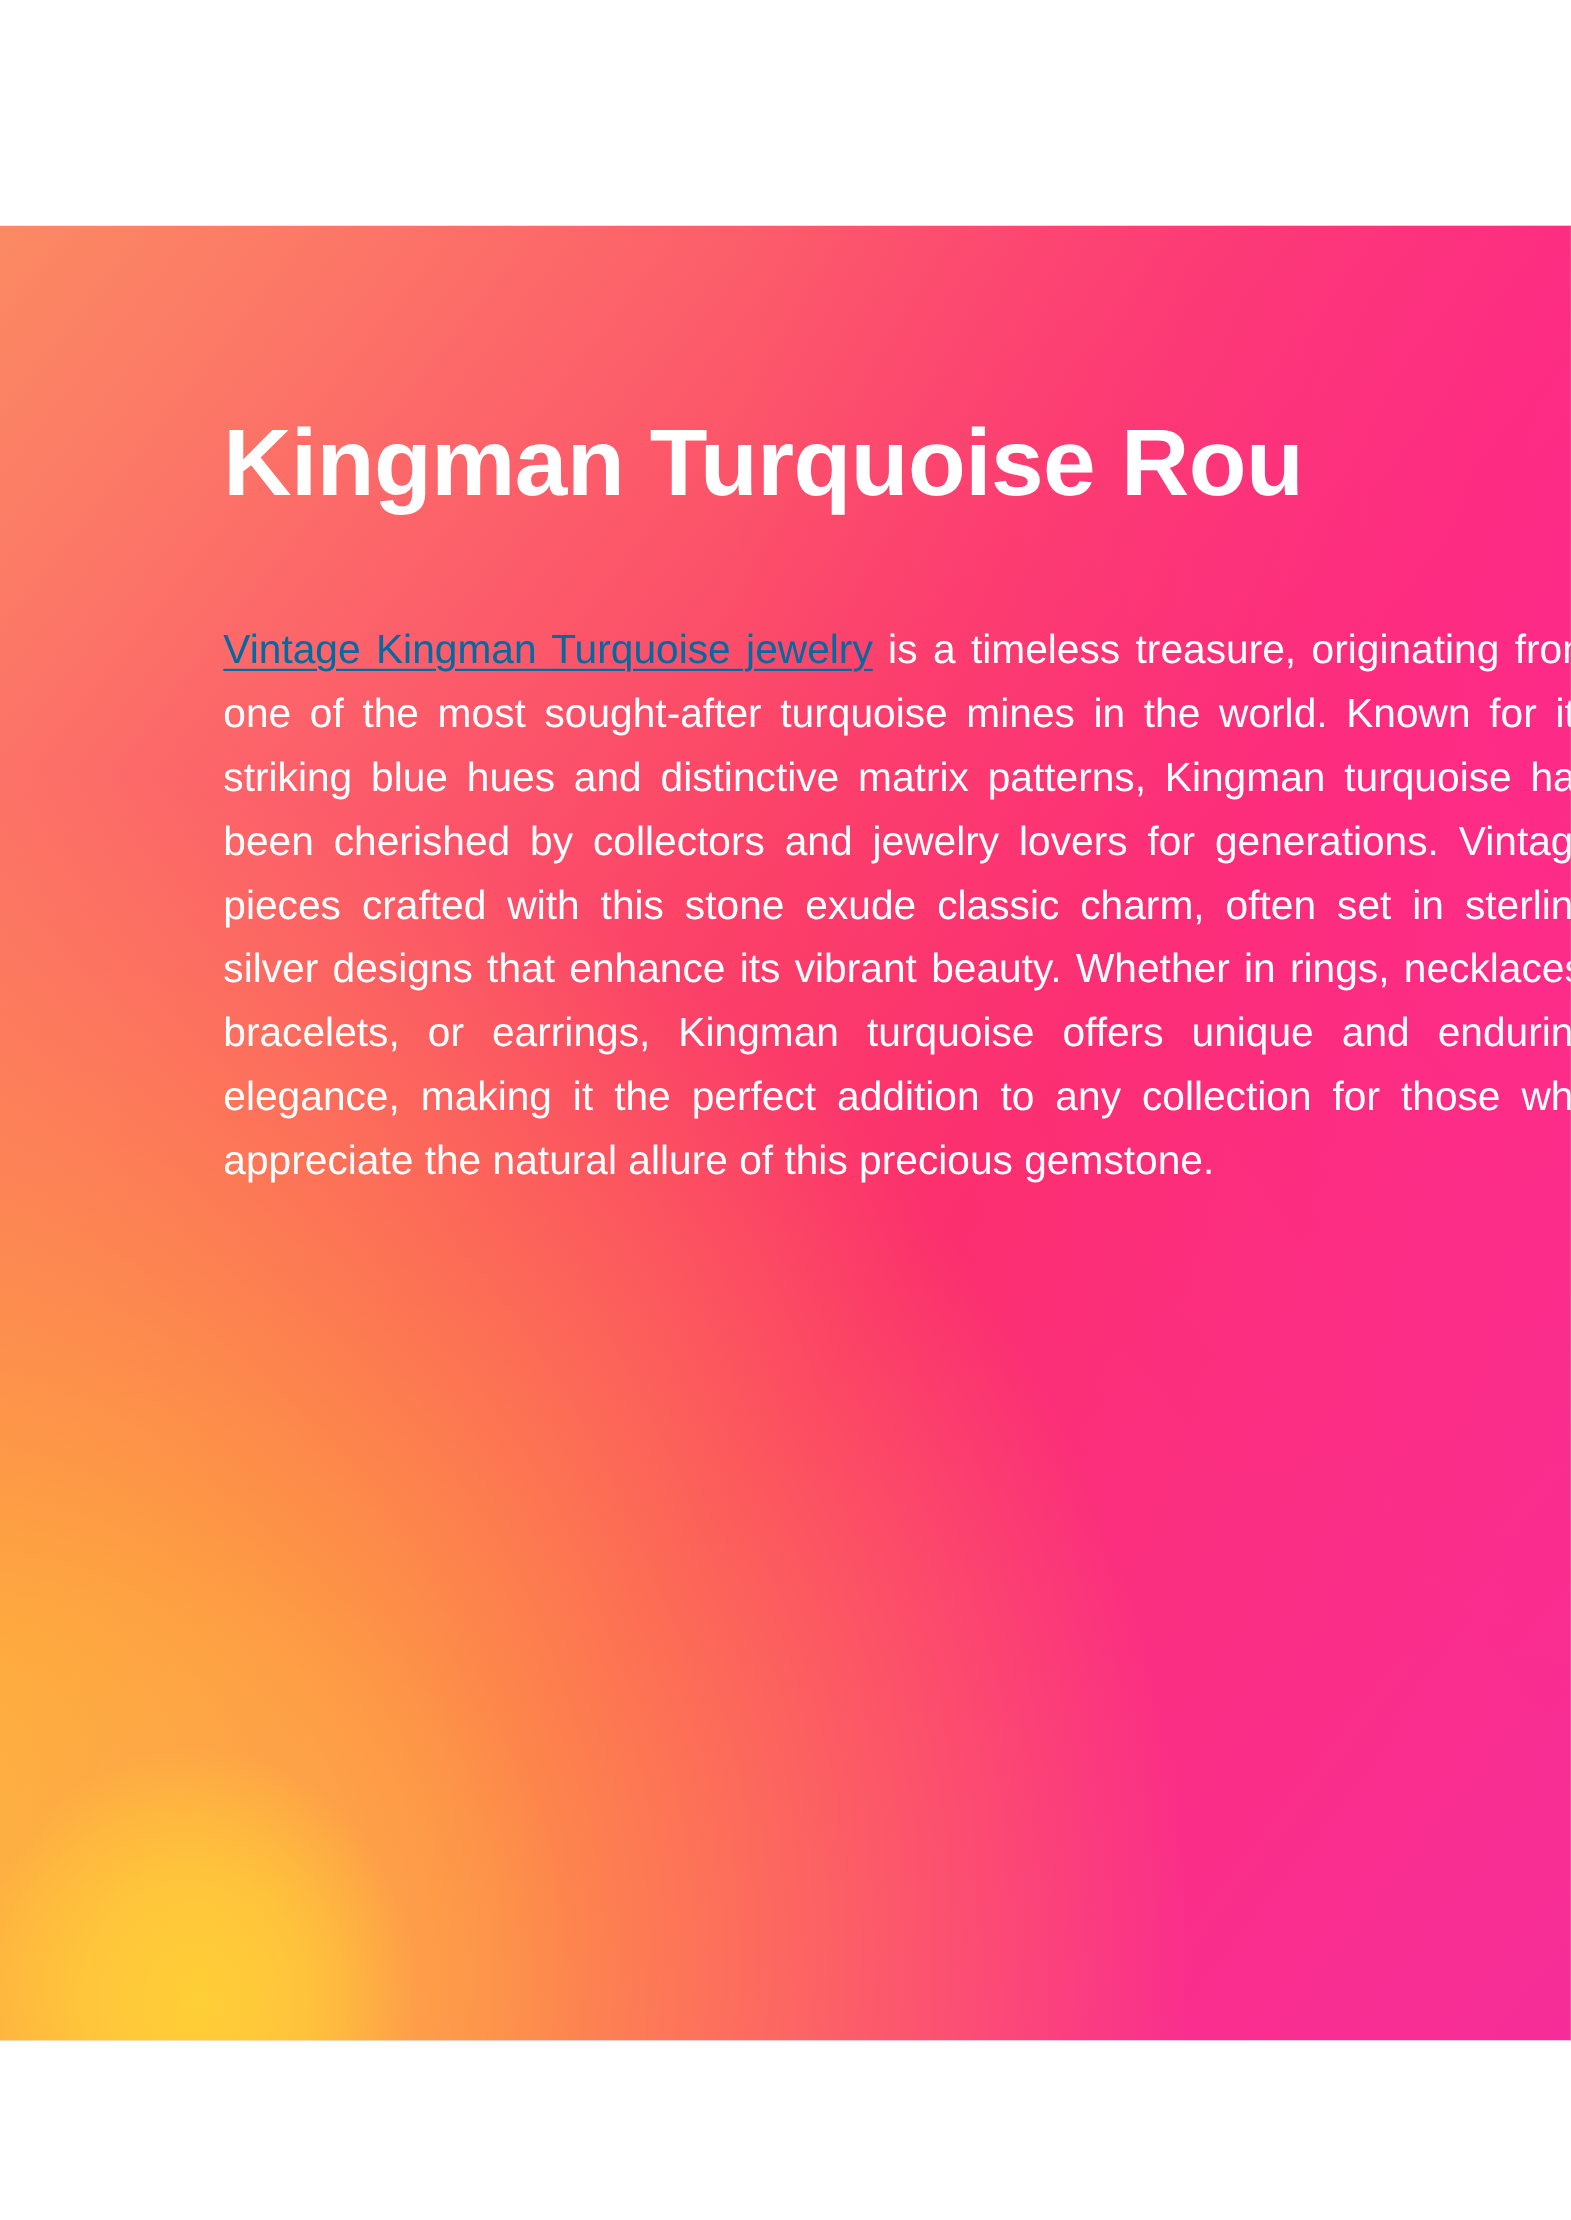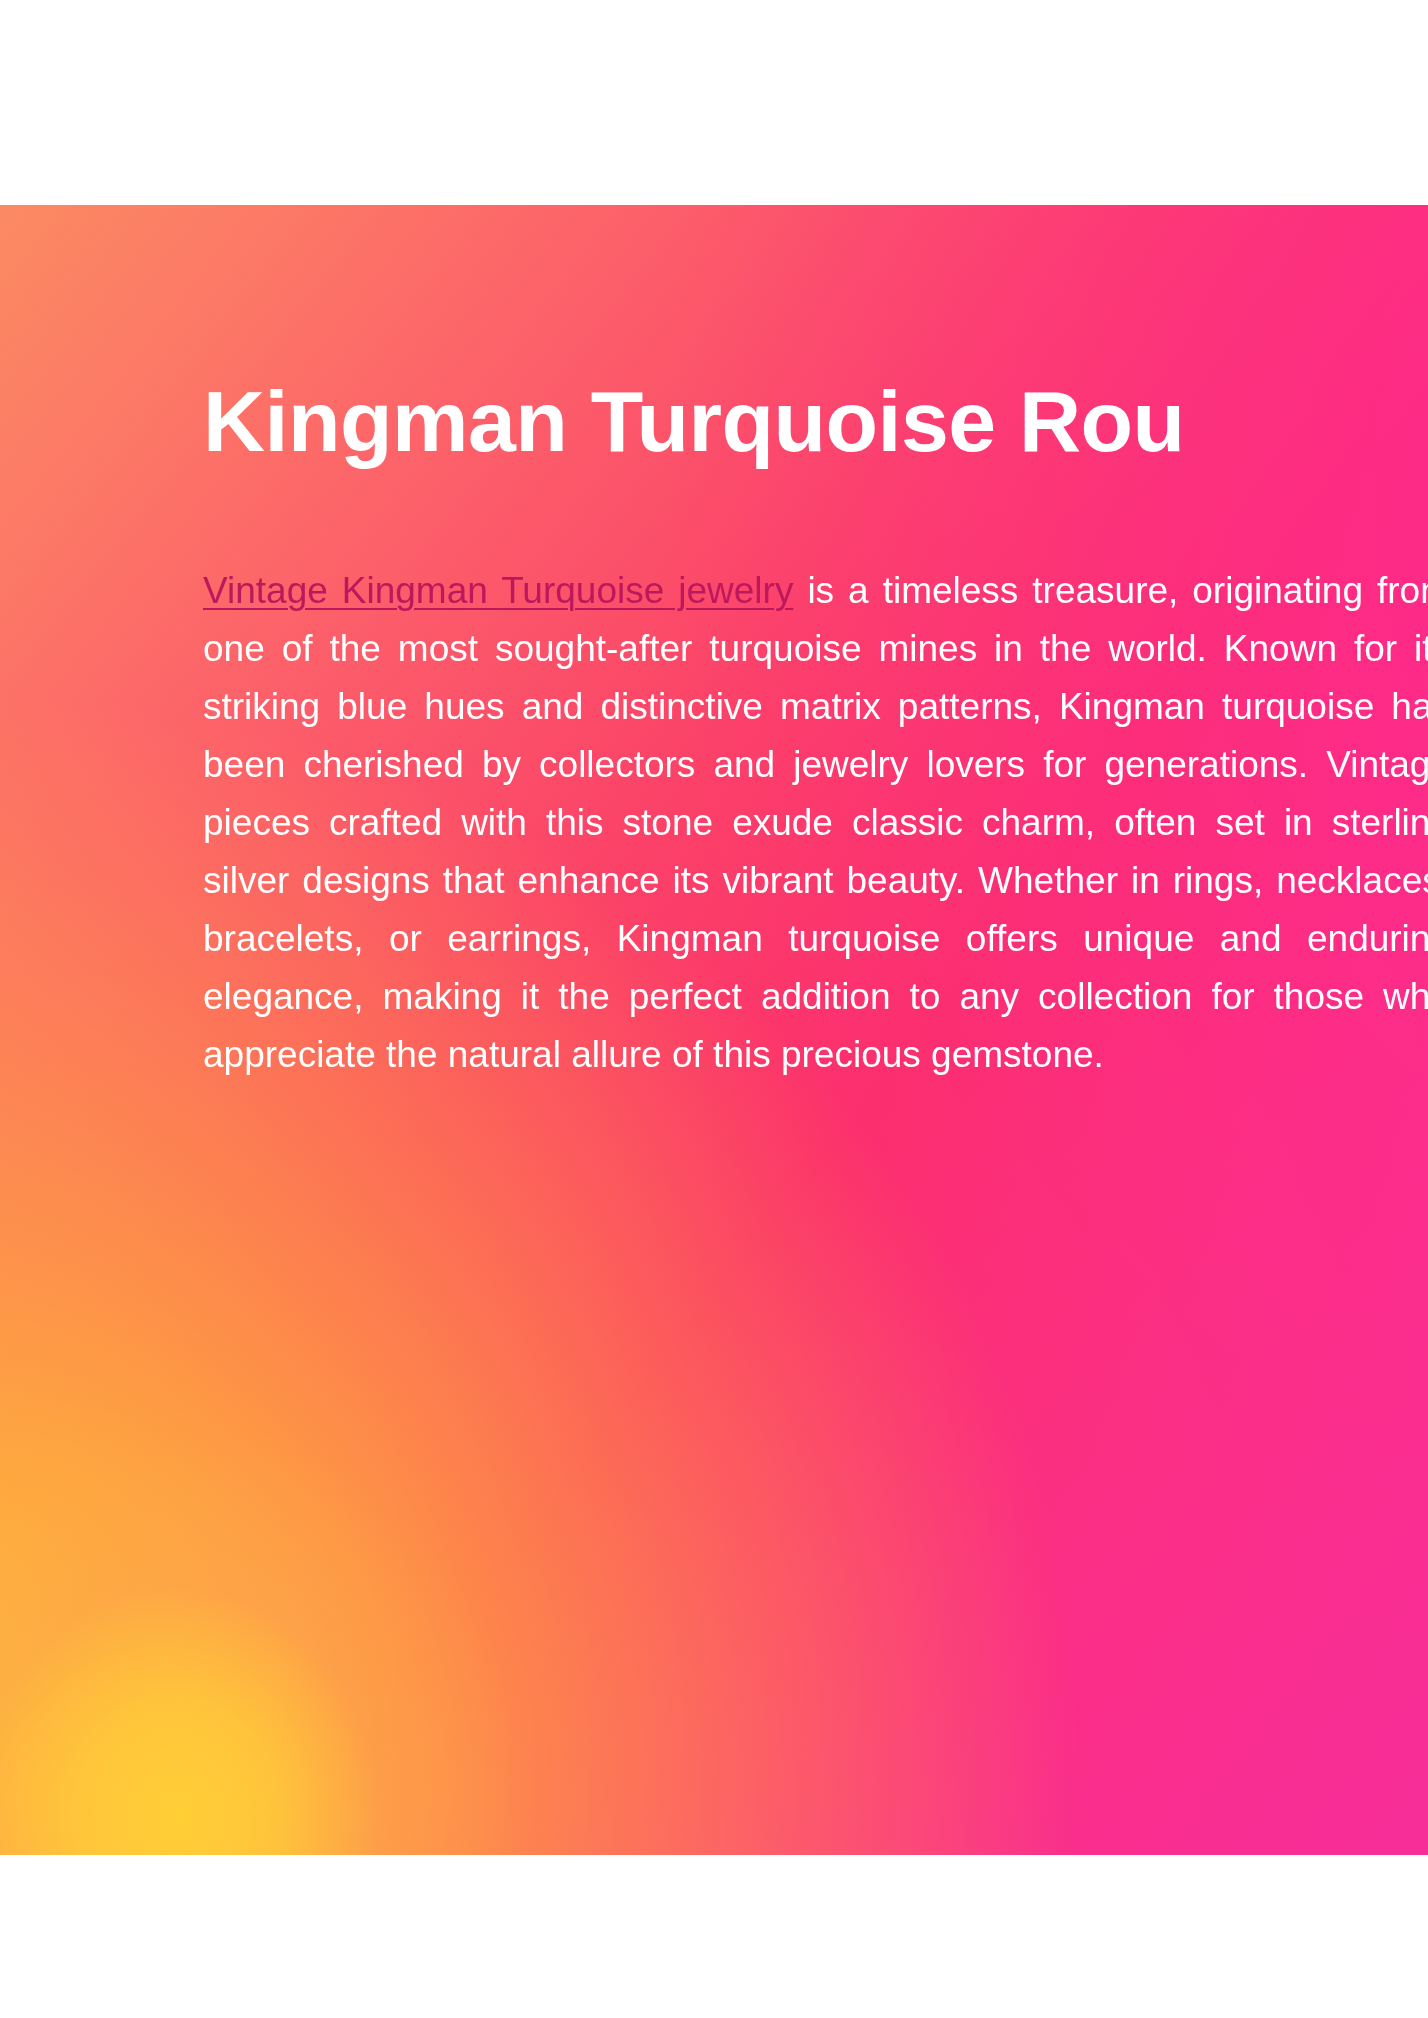--- a/index.html
+++ b/index.html
@@ -88,21 +88,21 @@
     color: #ffffff;
     font-family: "Liberation Sans", sans-serif;
     font-weight: 400;
     font-size: 37px;
     line-height: 58px;
     text-align: justify;
     text-justify: inter-word;
   }
 
   #product-link {
-    color: #be185d;
+    color: #0369a1;
     text-decoration: underline;
     text-underline-offset: 5px;
     text-decoration-thickness: 2px;
     cursor: pointer;
   }
 
   
   .page-margin {
     position: absolute;
     left: 0;

